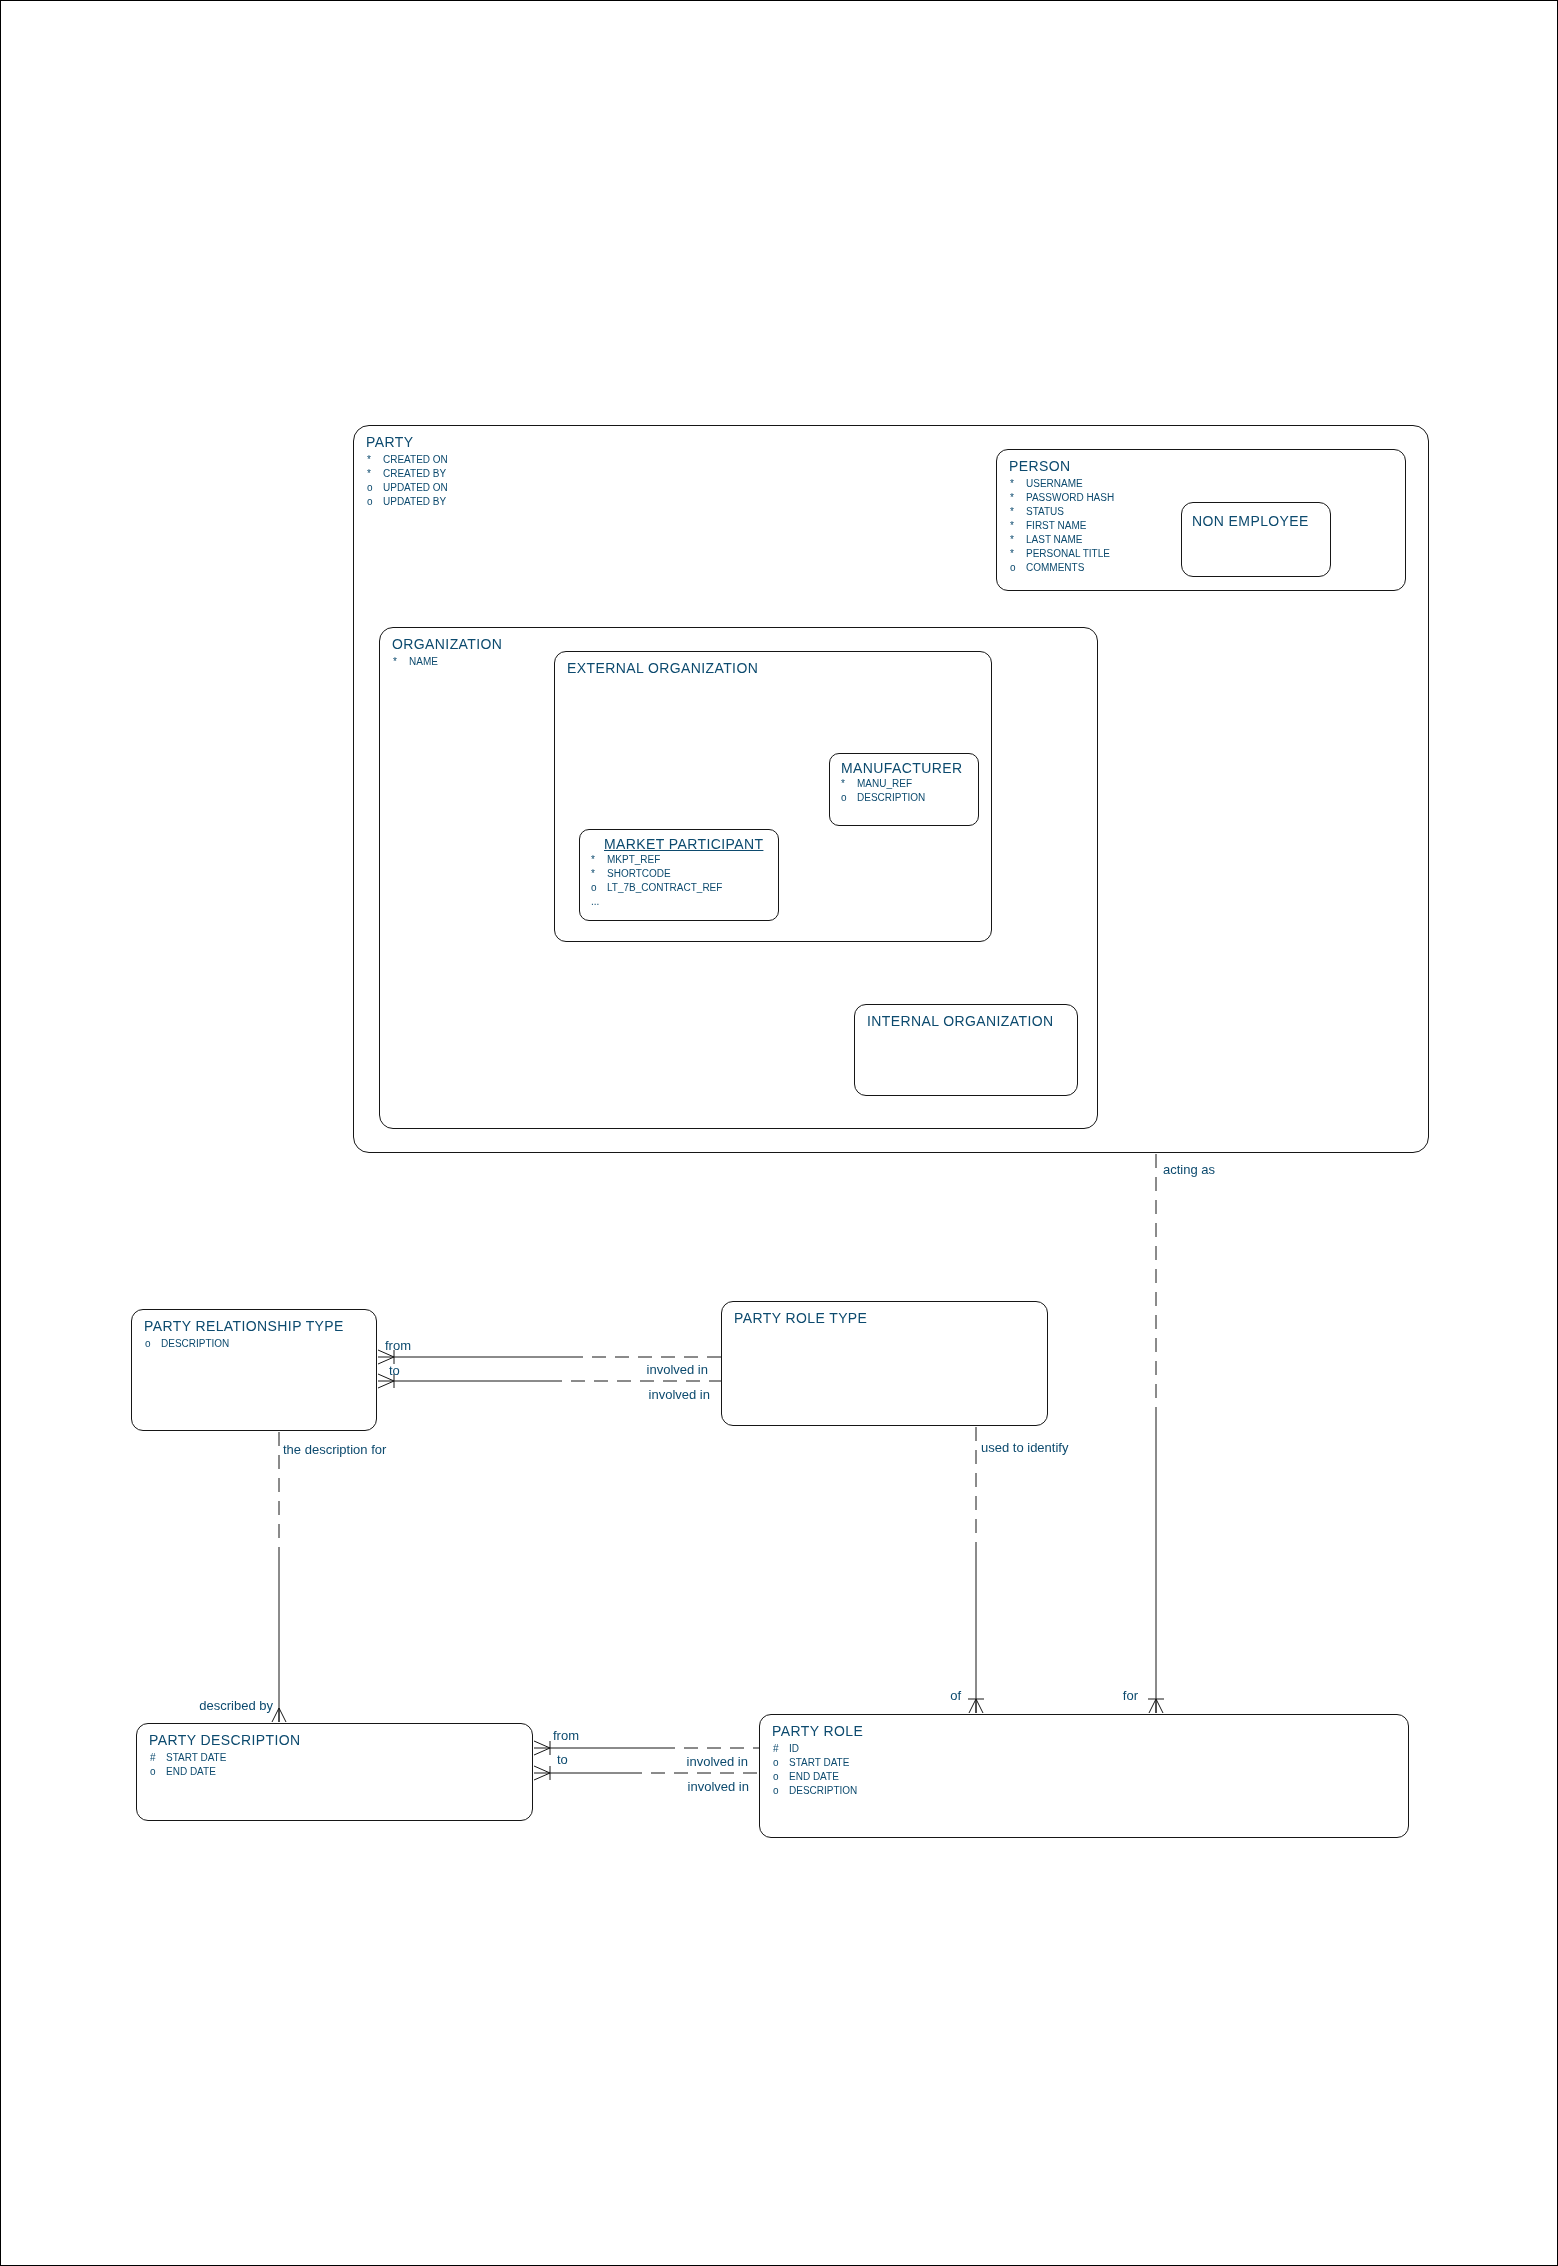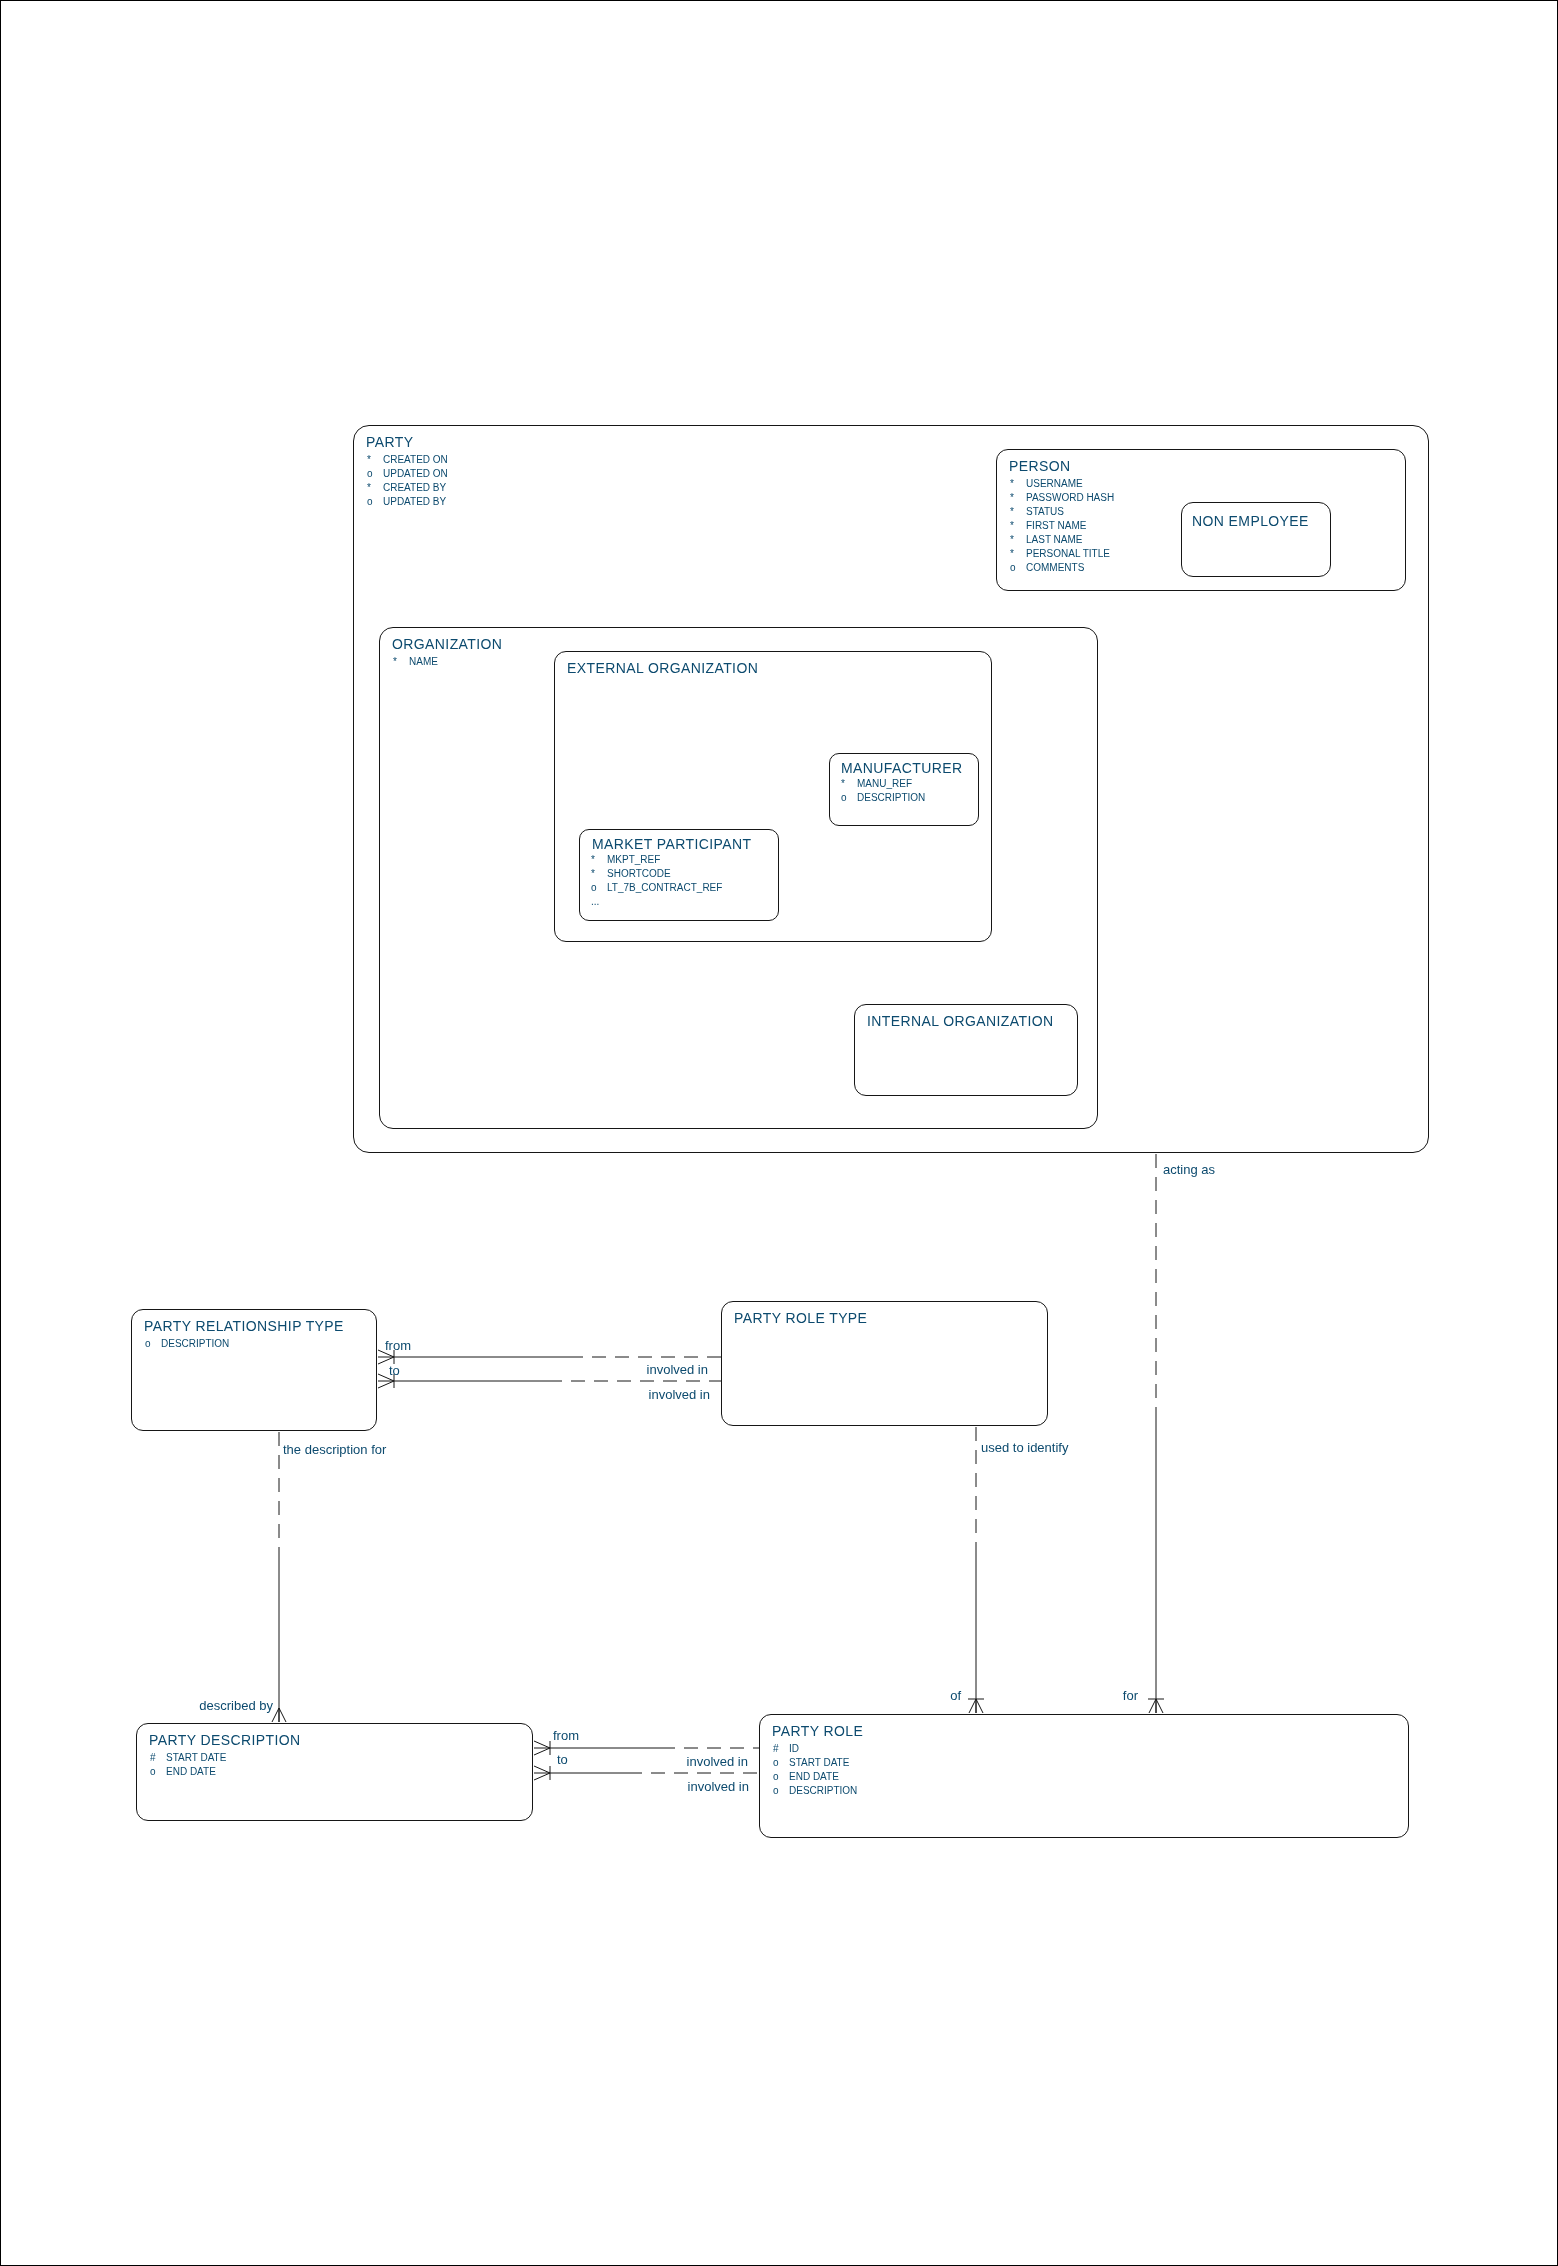--- a/index.html
+++ b/index.html
@@ -25,22 +25,22 @@
 </style>
 </head>
 <body>
 
 <div class="canvas">
 
   <div class="entity" style="left:352px;top:424px;width:1076px;height:728px;border-radius:16px;">
     <div class="entity-title">PARTY</div>
     <div class="entity-attrs">
       <div class="attr"><span class="m">*</span><span>CREATED ON</span></div>
+      <div class="attr"><span class="m">*</span><span>CREATED BY</span></div>
       <div class="attr"><span class="m">o</span><span>UPDATED ON</span></div>
-      <div class="attr"><span class="m">*</span><span>CREATED BY</span></div>
       <div class="attr"><span class="m">o</span><span>UPDATED BY</span></div>
     </div>
   </div>
 
   <div class="entity" style="left:995px;top:448px;width:410px;height:142px;">
     <div class="entity-title">PERSON</div>
     <div class="entity-attrs">
       <div class="attr"><span class="m">*</span><span>USERNAME</span></div>
       <div class="attr"><span class="m">*</span><span>PASSWORD HASH</span></div>
       <div class="attr"><span class="m">*</span><span>STATUS</span></div>
@@ -68,21 +68,21 @@
 
   <div class="entity" style="left:828px;top:752px;width:150px;height:73px;border-radius:10px;">
     <div class="entity-title" style="margin:6px 8px 0 11px;">MANUFACTURER</div>
     <div class="entity-attrs" style="margin-left:11px;margin-top:1px;">
       <div class="attr"><span class="m">*</span><span>MANU_REF</span></div>
       <div class="attr"><span class="m">o</span><span>DESCRIPTION</span></div>
     </div>
   </div>
 
   <div class="entity" style="left:578px;top:828px;width:200px;height:92px;border-radius:10px;">
-    <div class="entity-title" style="margin:6px 8px 0 12px;">MARKET PARTICIPANT</div>
+    <div class="entity-title" style="margin:6px 8px 0 24px;text-decoration:underline;">MARKET PARTICIPANT</div>
     <div class="entity-attrs" style="margin-left:11px;margin-top:1px;">
       <div class="attr"><span class="m">*</span><span>MKPT_REF</span></div>
       <div class="attr"><span class="m">*</span><span>SHORTCODE</span></div>
       <div class="attr"><span class="m">o</span><span>LT_7B_CONTRACT_REF</span></div>
       <div class="attr"><span class="m">...</span><span></span></div>
     </div>
   </div>
 
   <div class="entity" style="left:853px;top:1003px;width:224px;height:92px;">
     <div class="entity-title">INTERNAL ORGANIZATION</div>

